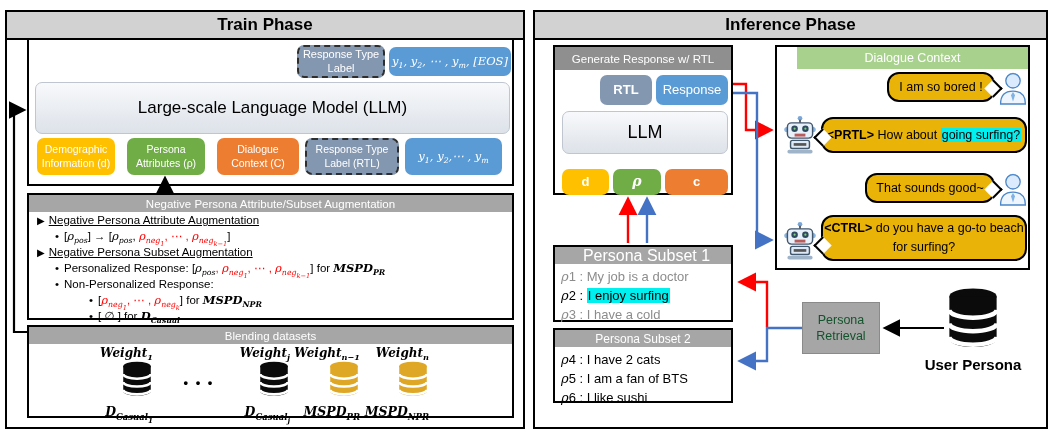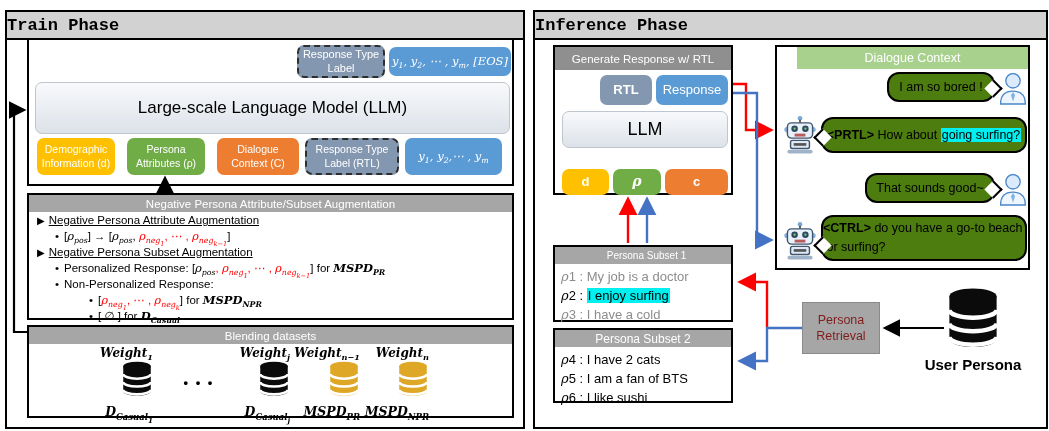--- a/index.html
+++ b/index.html
@@ -1,22 +1,22 @@
 <!DOCTYPE html>
 <html><head>
 <meta charset="utf-8">
 <style>
   html,body{margin:0;padding:0;background:#fff;}
   .stage{position:relative;width:1049px;height:431px;background:#fff;
          font-family:"Liberation Sans",sans-serif;color:#000;overflow:hidden;}
   .abs{position:absolute;}
   .panel{position:absolute;border:2px solid #000;background:#fff;}
   .panel-title{height:26px;background:#d2d2d2;border-bottom:2px solid #000;
-               display:flex;align-items:center;
-               font-weight:bold;font-size:17px;font-family:Liberation Mono, monospace;}
+               display:flex;align-items:center;justify-content:center;
+               font-weight:bold;font-size:17px;}
   .blackbox{position:absolute;border:2px solid #000;background:#fff;box-sizing:border-box;}
   .grayhdr{height:17px;background:#a6a6a6;color:#fff;display:flex;align-items:center;
            justify-content:center;font-size:11.5px;}
   .tag{position:absolute;border-radius:7px;color:#fff;display:flex;align-items:center;
        justify-content:center;text-align:center;font-size:10.5px;line-height:1.25;box-sizing:border-box;padding:1px 2px;}
   .yellow{background:#FFC000;} .green{background:#70AD47;} .orange{background:#ED7D31;}
   .blue{background:#5B9BD5;} .slate{background:#8497B0;}
   .dashed{border:2px dashed #2e2e2e;}
   .llmbar{position:absolute;background:linear-gradient(#f8f9fb,#dde2e9);
           border:1px solid #bfc6cf;border-radius:7px;display:flex;align-items:center;
@@ -32,28 +32,28 @@
   sub sub{font-size:0.85em;}
   .aug-line{margin:1px 0 1px 8px;font-size:11.5px;line-height:15px;white-space:nowrap;}
   .aug-line .ul{text-decoration:underline;}
   .lvl2{margin-left:26px;} .lvl4{margin-left:60px;}
   .tri{font-size:10px;margin-right:4px;}
   .dot{margin-right:5px;}
   .blend-col{position:absolute;width:72px;text-align:right;}
   .w-label{font-size:12px;height:15px;}
   .db-black{color:#0b0b0b;} .db-gold{color:#dfa726;}
   .db-name{font-size:12.5px;margin-top:1px;}
-  .bubble{position:absolute;background:#4d7c0f;border:2px solid #000;border-radius:12px;
+  .bubble{position:absolute;background:#eab308;border:2px solid #000;border-radius:12px;
           display:flex;align-items:center;justify-content:center;font-size:12.5px;
-          box-sizing:border-box;padding:2px 0;text-align:left;}
+          box-sizing:border-box;padding:2px 0;text-align:center;}
   .bubble .tail{content:"";position:absolute;width:11px;height:11px;background:#fff;}
   .tail-r{right:-7px;bottom:5px;transform:rotate(45deg);border-top:2px solid #000;border-right:2px solid #000;}
   .tail-l{left:-7px;bottom:7px;transform:rotate(45deg);border-left:2px solid #000;border-bottom:2px solid #000;}
   .subset-items{padding:3px 6px;font-size:13px;line-height:19px;white-space:nowrap;border-radius:12px;}
-  .retrieval{position:absolute;background:#a6a6a6;border:1px solid #8a8a8a;color:#7f1d1d;
+  .retrieval{position:absolute;background:#a6a6a6;border:1px solid #8a8a8a;color:#14532d;
              display:flex;align-items:center;justify-content:center;text-align:center;
              font-size:12.5px;line-height:1.3;box-sizing:border-box;}
   svg.overlay{position:absolute;left:0;top:0;pointer-events:none;}
   .icon{position:absolute;}
 </style>
 </head>
 <body>
 
 <div class="stage">
 
@@ -177,21 +177,21 @@
   <div class="blackbox" style="left:553px;top:45px;width:180px;height:150px;">
     <div class="grayhdr" style="height:23px;background:#8f8f8f;font-size:11.5px;">
       <span>Generate Response w/ RTL</span>
     </div>
     <div class="tag slate" style="left:45px;top:28px;width:52px;height:30px;font-size:13px;font-weight:bold;">
       <span>RTL</span>
     </div>
     <div class="tag blue" style="left:101px;top:28px;width:72px;height:30px;font-size:13px;">
       <span>Response</span>
     </div>
-    <div class="llmbar" style="left:7px;top:64px;width:166px;height:37px;font-size:18px;">
+    <div class="llmbar" style="left:7px;top:64px;width:166px;height:43px;font-size:18px;">
       <span>LLM</span>
     </div>
     <div class="tag yellow" style="left:7px;top:122px;width:47px;height:26px;font-size:13px;font-weight:bold;">
       <span>d</span>
     </div>
     <div class="tag green" style="left:58px;top:122px;width:48px;height:26px;font-size:14px;font-weight:bold;">
       <span class="mi">ρ</span>
     </div>
     <div class="tag orange" style="left:110px;top:122px;width:63px;height:26px;font-size:13px;font-weight:bold;">
       <span>c</span>
@@ -260,21 +260,21 @@
       <rect x="13" y="31" width="14" height="3" fill="#555"></rect>
       <rect x="6" y="38.5" width="28" height="4" rx="2" fill="#9fb4c9"></rect>
     </svg>
     <div class="bubble" style="left:44px;top:168px;width:206px;height:46px;line-height:1.5;">
       <span><span class="b">&lt;CTRL&gt;</span><span> do you have a go-to beach for surfing?</span></span>
       <span class="tail tail-l"></span>
     </div>
   </div>
 
   <div class="blackbox" style="left:553px;top:245px;width:180px;height:77px;">
-    <div class="grayhdr" style="font-size:10px;padding-left:7px;">
+    <div class="grayhdr" style="font-size:16px;padding-left:7px;">
       <span>Persona Subset 1</span>
     </div>
     <div class="subset-items">
       <div><span class="mi dim">ρ</span><span class="dim">1 : My job is a doctor</span></div>
       <div><span class="mi">ρ</span><span>2 : </span><span class="hl">I enjoy surfing</span></div>
       <div><span class="mi dim">ρ</span><span class="dim">3 : I have a cold</span></div>
     </div>
   </div>
 
   <div class="blackbox" style="left:553px;top:328px;width:180px;height:75px;">

